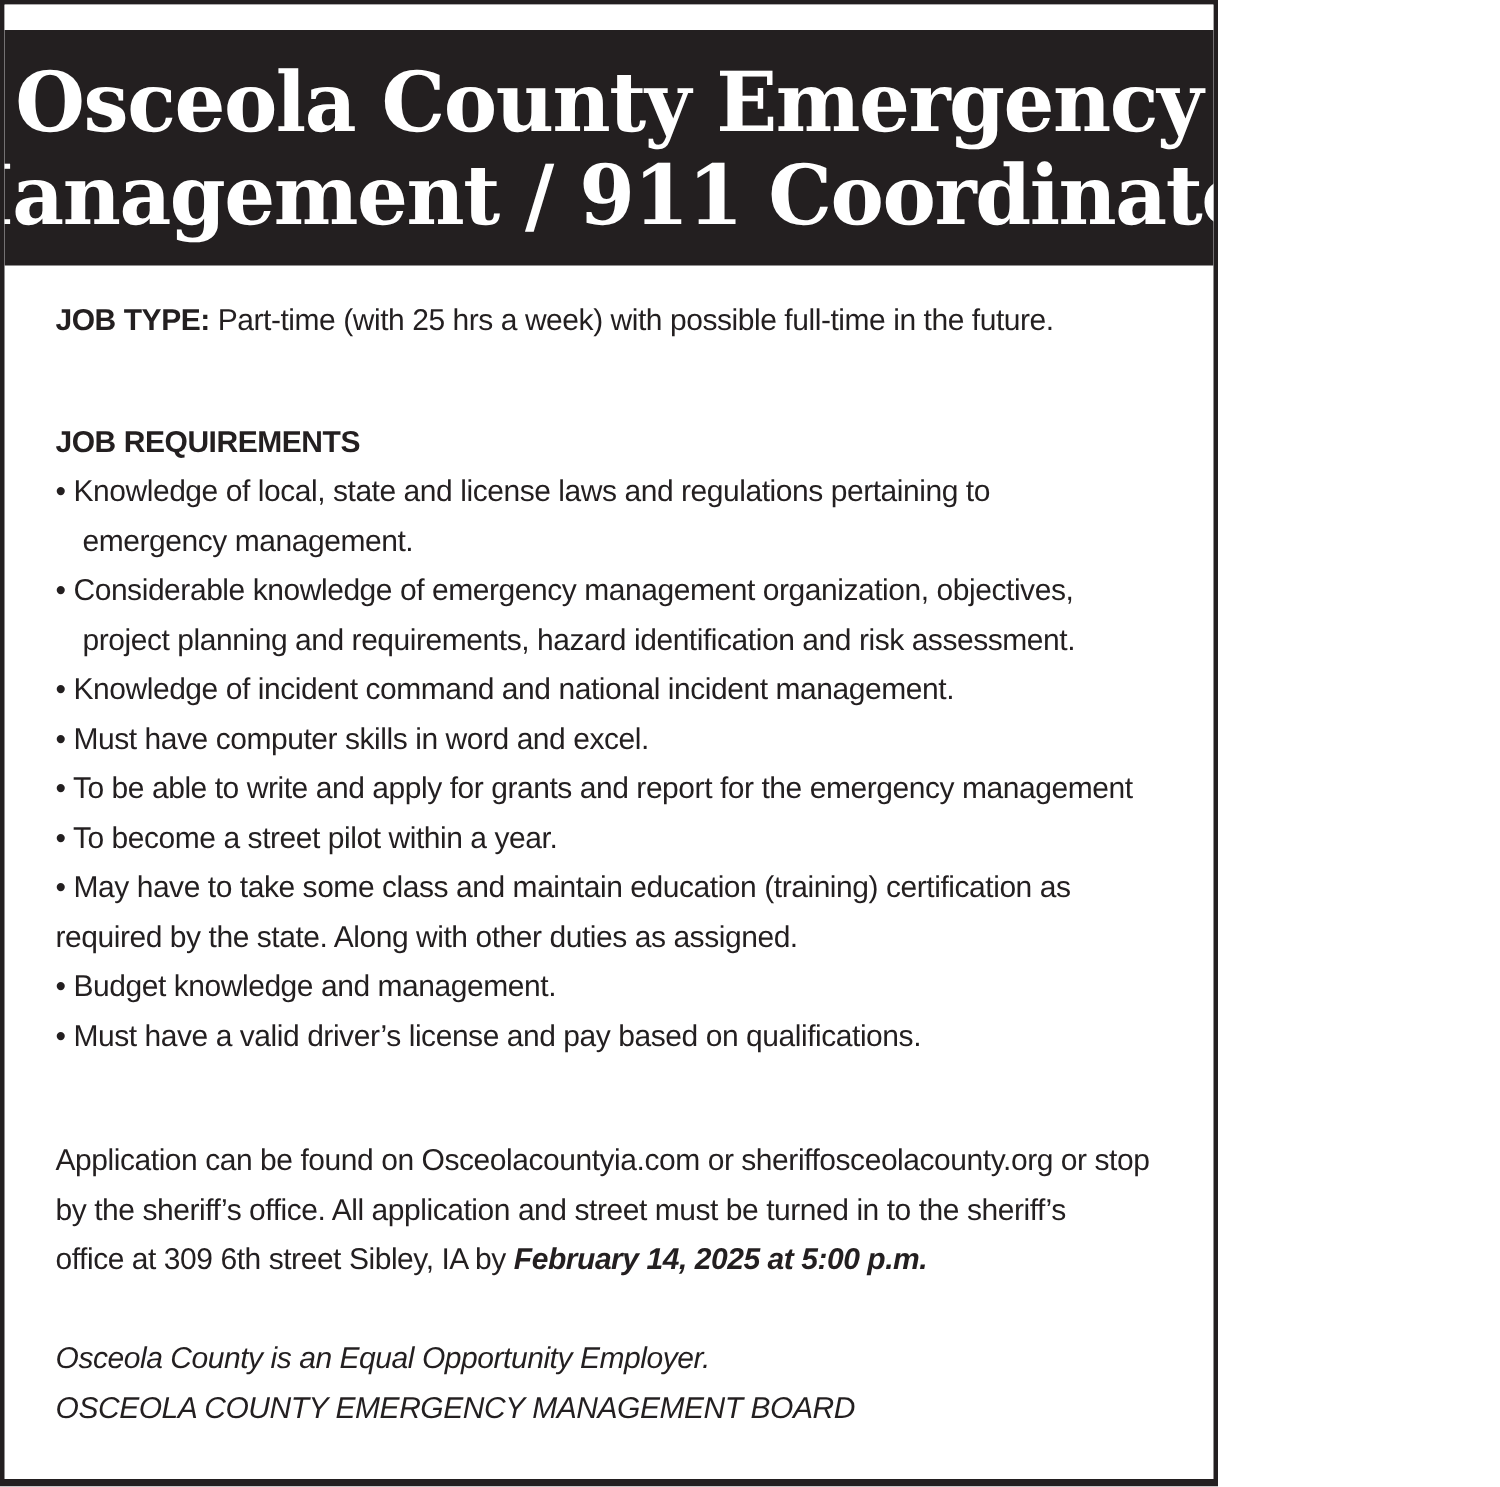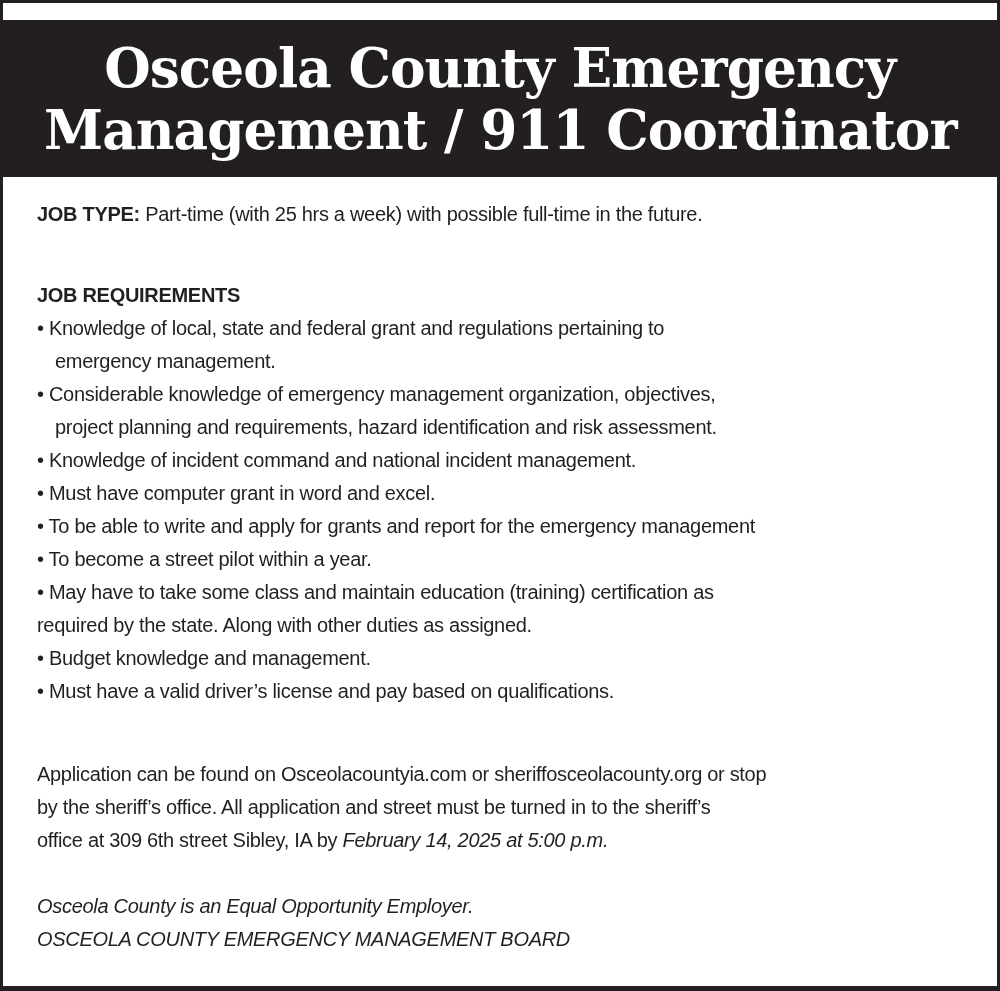--- a/index.html
+++ b/index.html
@@ -1,20 +1,20 @@
 <!DOCTYPE html>
 <html><head>
 <meta charset="utf-8">
 <style>
   * { margin: 0; padding: 0; box-sizing: border-box; }
   html, body { background: #ffffff; }
   body { font-family: "Liberation Sans", sans-serif; }
 
   .page {
-    width: 1000px;
+    width: 812px;
     height: 991px;
     background: #ffffff;
     border: 3px solid #231f20;
     border-bottom-width: 5px;
     overflow: hidden;
     color: #231f20;
   }
 
   .top-gap { height: 17px; background: #ffffff; }
 
@@ -42,21 +42,21 @@
     line-height: 33px;
     letter-spacing: -0.3px;
   }
 
   .line { white-space: nowrap; }
   .bold { font-weight: bold; }
   .indent { padding-left: 18px; }
 
   .req-heading { font-weight: bold; margin-top: 48px; }
   .application { margin-top: 50px; }
-  .deadline { font-weight: normal; font-style: italic; }
+  .deadline { font-weight: bold; font-style: italic; }
   .footer { margin-top: 33px; font-style: italic; }
 </style>
 </head>
 <body>
 
 <div class="page">
 
   <div class="top-gap"></div>
 
   <div class="banner">
@@ -64,26 +64,26 @@
     <div class="banner-line">Management / 911 Coordinator</div>
   </div>
 
   <div class="content">
 
     <div class="line"><span class="bold">JOB TYPE:</span><span> Part-time (with 25 hrs a week) with possible full-time in the future.</span></div>
 
     <div class="line req-heading">JOB REQUIREMENTS</div>
 
     <div>
-      <div class="line">• Knowledge of local, state and federal grant and regulations pertaining to</div>
+      <div class="line">• Knowledge of local, state and license laws and regulations pertaining to</div>
       <div class="line indent">emergency management.</div>
       <div class="line">• Considerable knowledge of emergency management organization, objectives,</div>
       <div class="line indent">project planning and requirements, hazard identification and risk assessment.</div>
       <div class="line">• Knowledge of incident command and national incident management.</div>
-      <div class="line">• Must have computer grant in word and excel.</div>
+      <div class="line">• Must have computer skills in word and excel.</div>
       <div class="line">• To be able to write and apply for grants and report for the emergency management</div>
       <div class="line">• To become a street pilot within a year.</div>
       <div class="line">• May have to take some class and maintain education (training) certification as</div>
       <div class="line">required by the state. Along with other duties as assigned.</div>
       <div class="line">• Budget knowledge and management.</div>
       <div class="line">• Must have a valid driver’s license and pay based on qualifications.</div>
     </div>
 
     <div class="application">
       <div class="line">Application can be found on Osceolacountyia.com or sheriffosceolacounty.org or stop</div>

